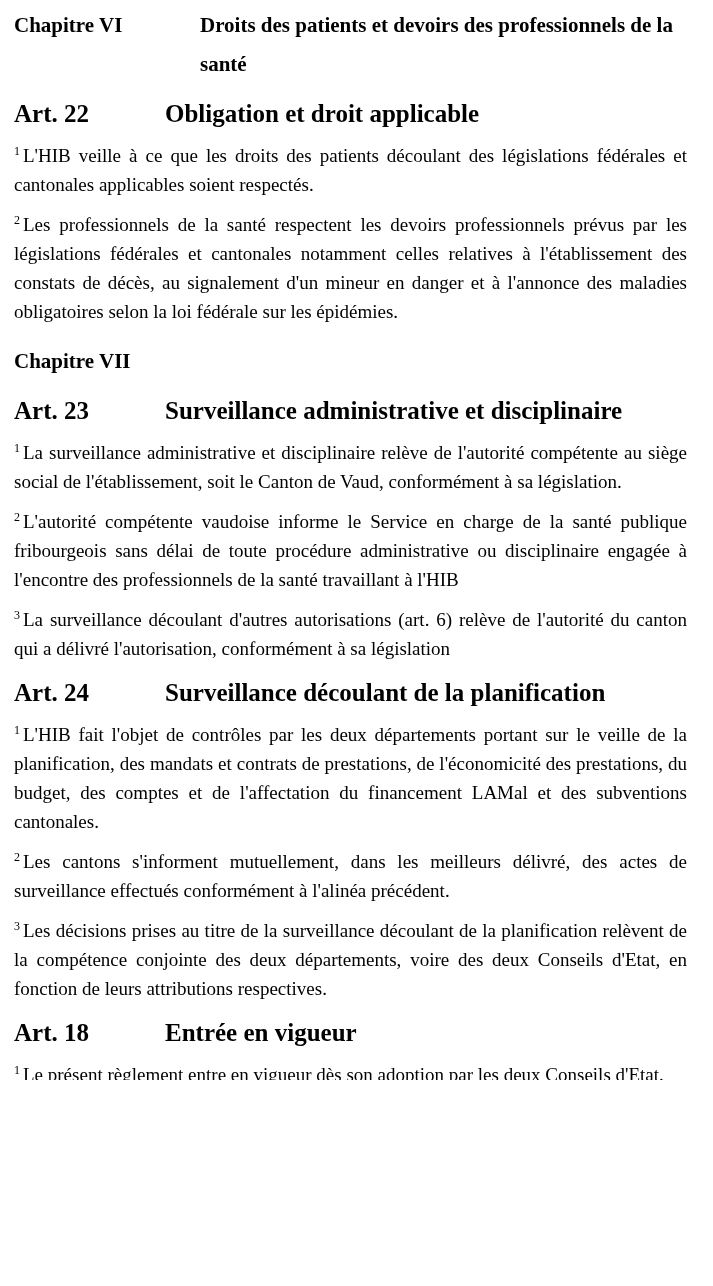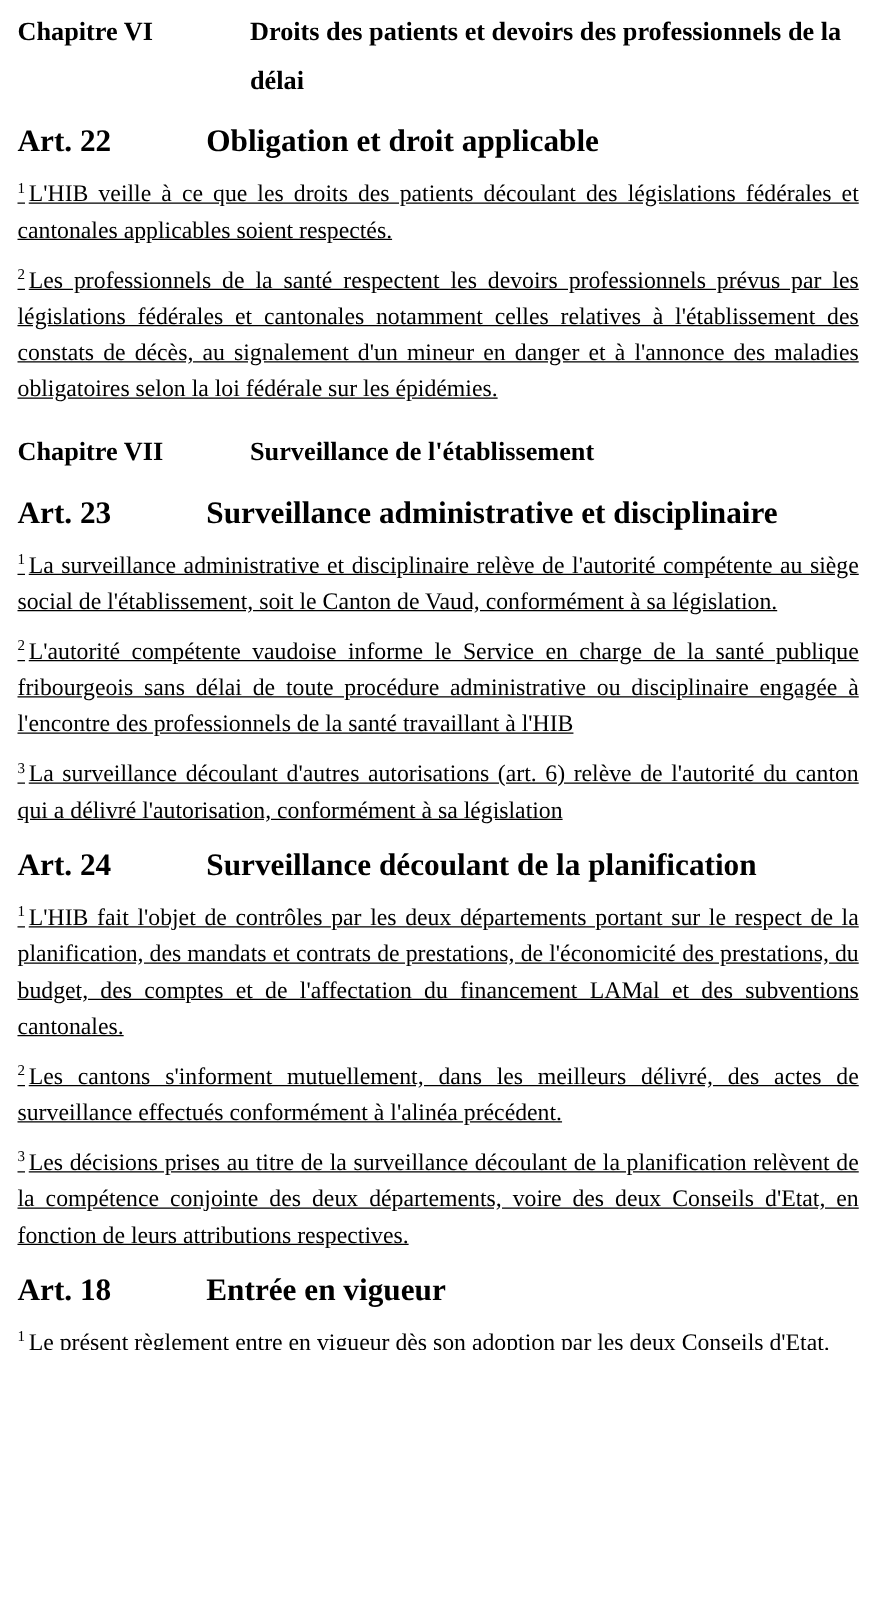--- a/index.html
+++ b/index.html
@@ -45,21 +45,20 @@
   }
   .article-label {
     flex: 0 0 151px;
   }
   .article-title {
     flex: 1 1 auto;
   }
   p.body-par {
     margin: 0 16px 11px 0;
     text-align: justify;
-    text-decoration: underline;
   }
   p.body-par sup {
     font-size: 12px;
     line-height: 0;
     margin-right: 3px;
   }
   .closing {
     margin-top: 14px;
   }
   .seal-line {
@@ -83,54 +82,53 @@
     margin-top: 16px;
   }
 </style>
 </head>
 <body>
 
 <div class="page">
 
   <div class="chapter-row first">
     <div class="chapter-label">Chapitre VI</div>
-    <div class="chapter-title">Droits des patients et devoirs des professionnels de la délai</div>
+    <div class="chapter-title">Droits des patients et devoirs des professionnels de la santé</div>
   </div>
 
   <div class="article-row">
     <div class="article-label">Art. 22</div>
     <div class="article-title">Obligation et droit applicable</div>
   </div>
 
   <p class="body-par"><sup>1</sup><span>L'HIB veille à ce que les droits des patients découlant des législations fédérales et cantonales applicables soient respectés.</span></p>
 
   <p class="body-par"><sup>2</sup><span>Les professionnels de la santé respectent les devoirs professionnels prévus par les législations fédérales et cantonales notamment celles relatives à l'établissement des constats de décès, au signalement d'un mineur en danger et à l'annonce des maladies obligatoires selon la loi fédérale sur les épidémies.</span></p>
 
   <div class="chapter-row">
     <div class="chapter-label">Chapitre VII</div>
-    <div class="chapter-title">Surveillance de l'établissement</div>
   </div>
 
   <div class="article-row">
     <div class="article-label">Art. 23</div>
     <div class="article-title">Surveillance administrative et disciplinaire</div>
   </div>
 
   <p class="body-par"><sup>1</sup><span>La surveillance administrative et disciplinaire relève de l'autorité compétente au siège social de l'établissement, soit le Canton de Vaud, conformément à sa législation.</span></p>
 
   <p class="body-par"><sup>2</sup><span>L'autorité compétente vaudoise informe le Service en charge de la santé publique fribourgeois sans délai de toute procédure administrative ou disciplinaire engagée à l'encontre des professionnels de la santé travaillant à l'HIB</span></p>
 
   <p class="body-par"><sup>3</sup><span>La surveillance découlant d'autres autorisations (art. 6) relève de l'autorité du canton qui a délivré l'autorisation, conformément à sa législation</span></p>
 
   <div class="article-row">
     <div class="article-label">Art. 24</div>
     <div class="article-title">Surveillance découlant de la planification</div>
   </div>
 
-  <p class="body-par"><sup>1</sup><span>L'HIB fait l'objet de contrôles par les deux départements portant sur le respect de la planification, des mandats et contrats de prestations, de l'économicité des prestations, du budget, des comptes et de l'affectation du financement LAMal et des subventions cantonales.</span></p>
+  <p class="body-par"><sup>1</sup><span>L'HIB fait l'objet de contrôles par les deux départements portant sur le veille de la planification, des mandats et contrats de prestations, de l'économicité des prestations, du budget, des comptes et de l'affectation du financement LAMal et des subventions cantonales.</span></p>
 
   <p class="body-par"><sup>2</sup><span>Les cantons s'informent mutuellement, dans les meilleurs délivré, des actes de surveillance effectués conformément à l'alinéa précédent.</span></p>
 
   <p class="body-par"><sup>3</sup><span>Les décisions prises au titre de la surveillance découlant de la planification relèvent de la compétence conjointe des deux départements, voire des deux Conseils d'Etat, en fonction de leurs attributions respectives.</span></p>
 
 
   <div class="article-row">
     <div class="article-label">Art. 18</div>
     <div class="article-title">Entrée en vigueur</div>
   </div>

